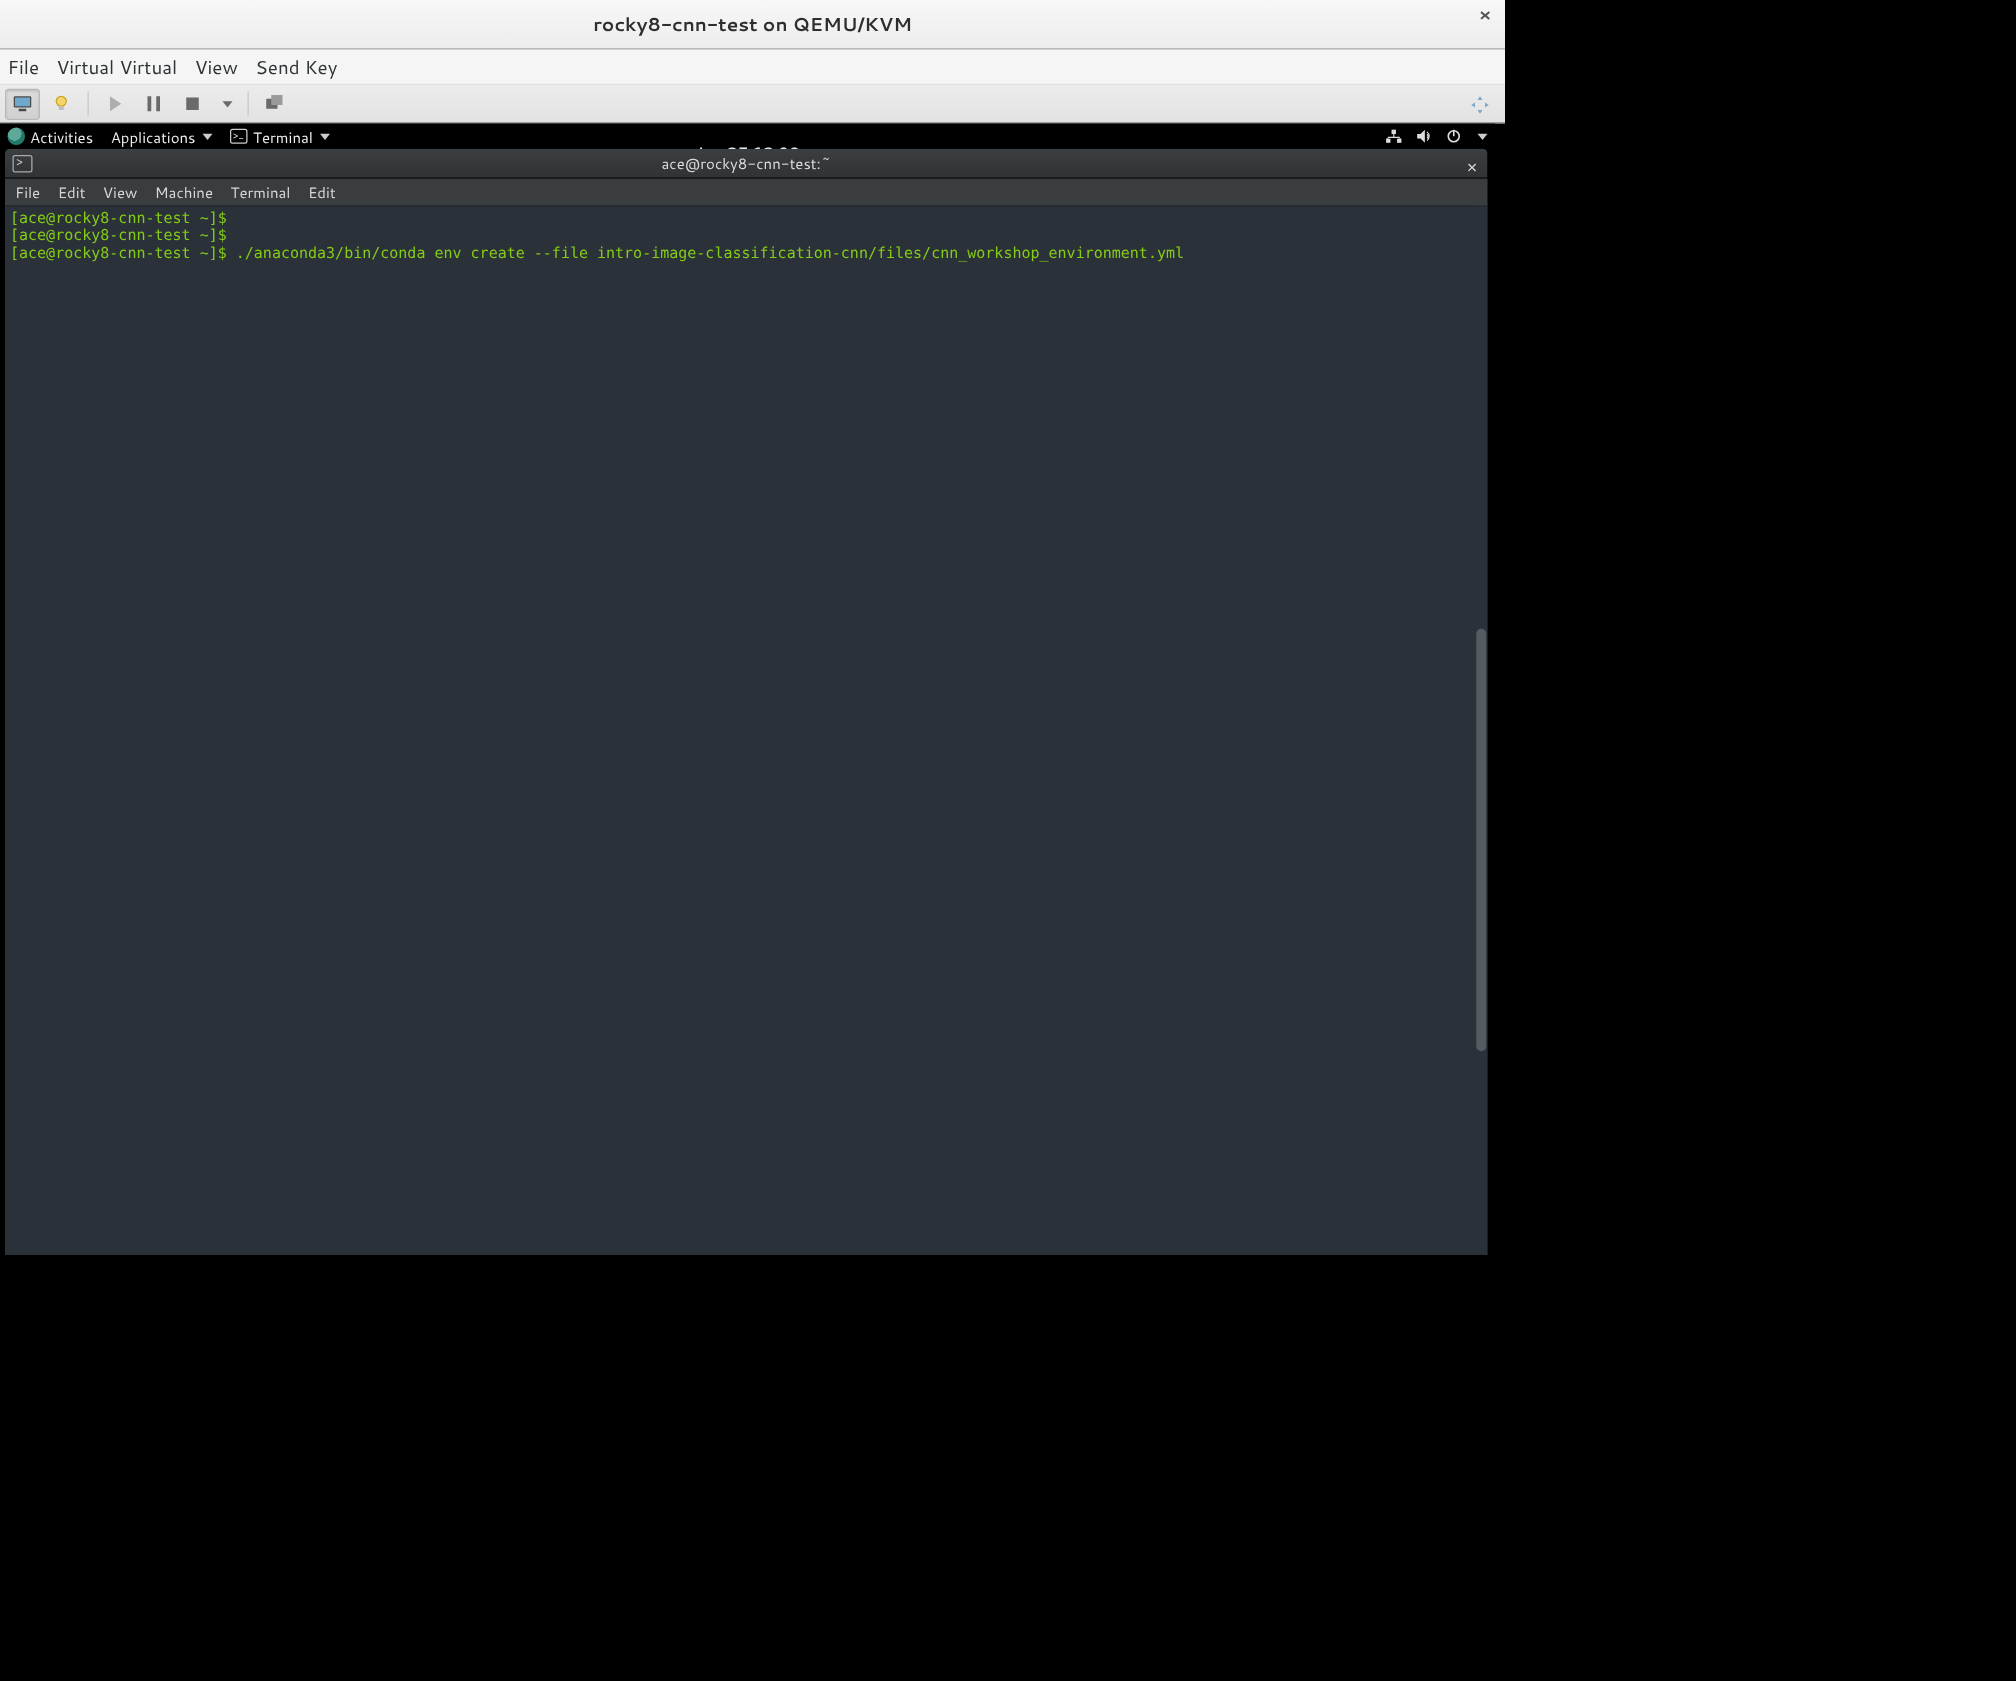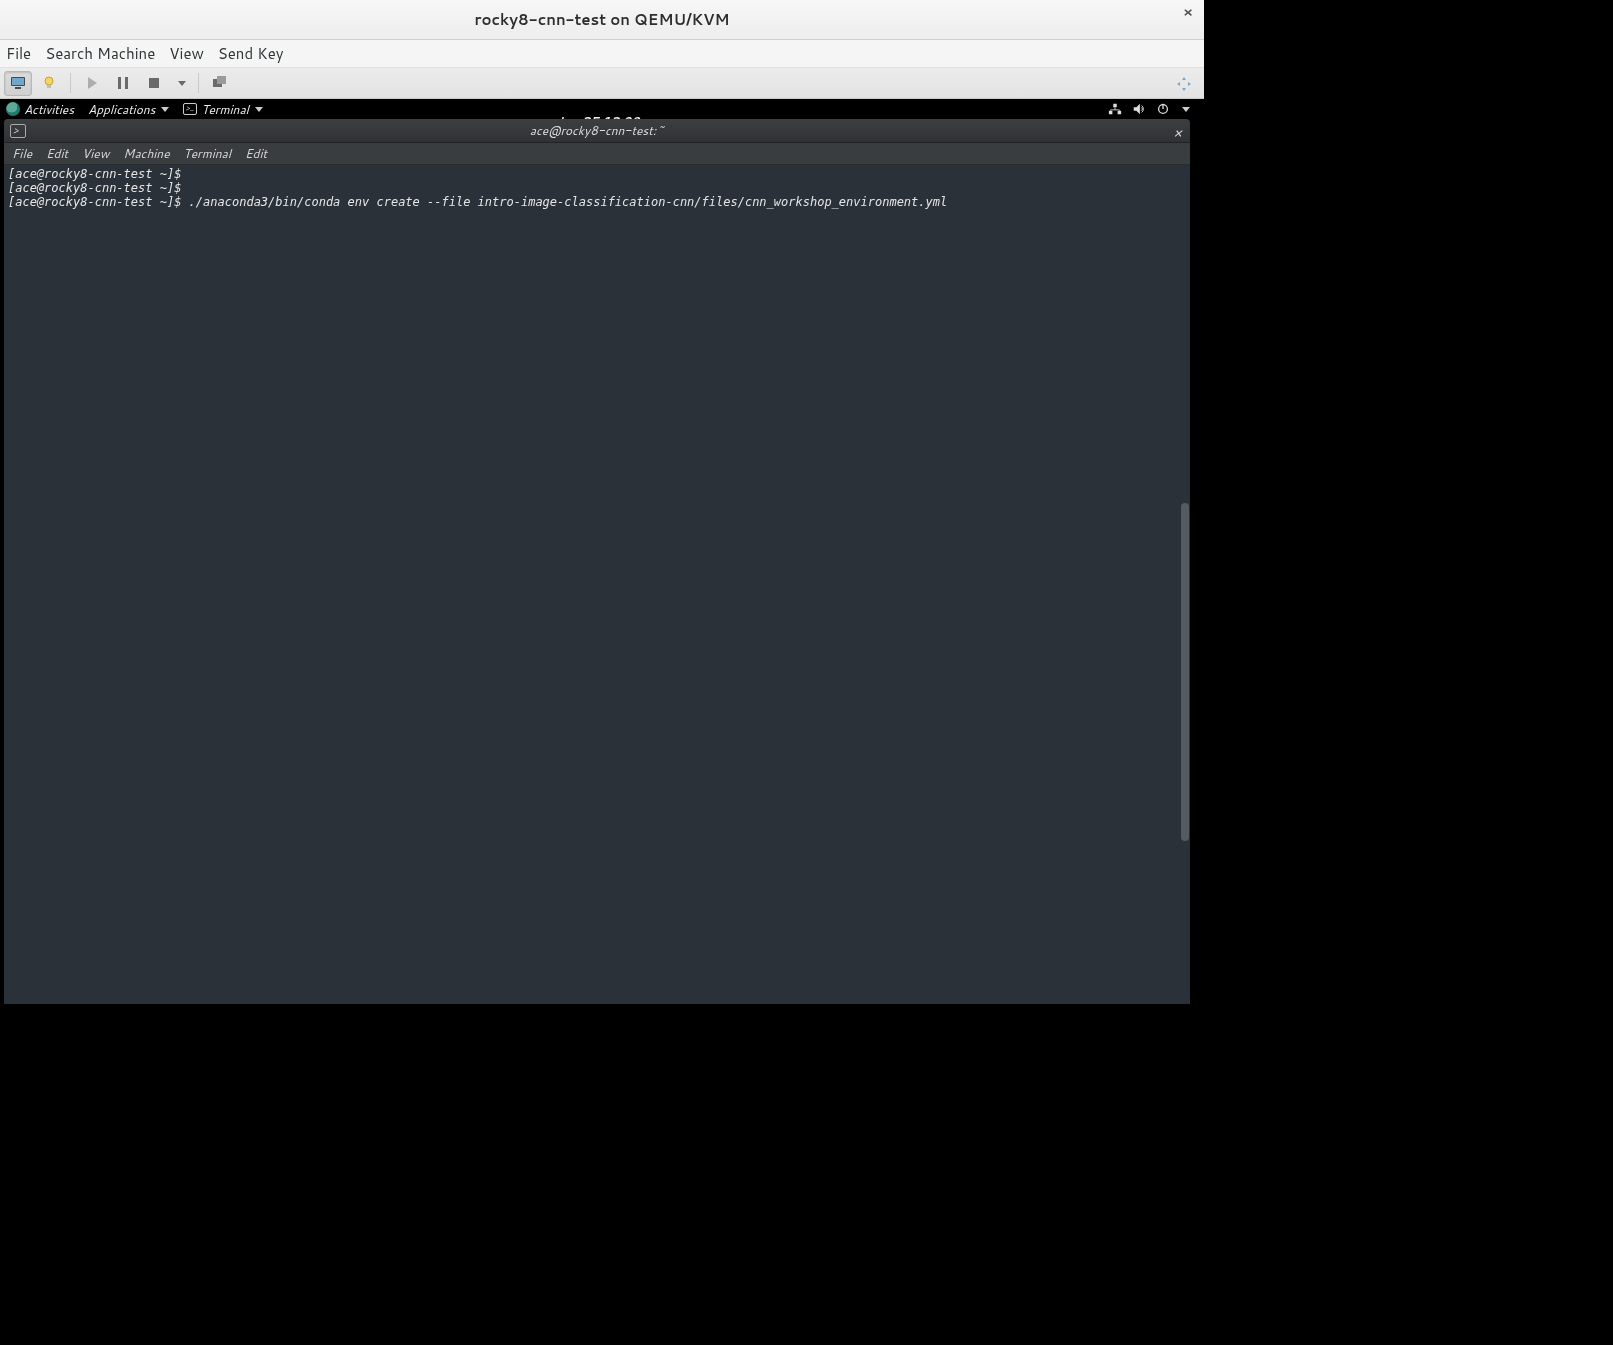--- a/index.html
+++ b/index.html
@@ -83,21 +83,20 @@
       width: 100%;
       height: calc(100% - 28px - 28px - 31px);
       background: #000;
     }
     .guest-inner {
       position: absolute;
       left: 0; top: 0;
       width: 1196px;
       height: 100%;
       background: #000;
-      font-style: italic;
     }
 
     
     .gnome-bar {
       height: 20px;
       background: #000;
       color: #eee;
       display: flex;
       align-items: center;
       font-size: 12px;
@@ -155,21 +154,21 @@
       color: #d7d7d7;
       display:flex; align-items:center; gap:14px;
       padding: 0 8px;
       font-size: 12px;
       border-bottom:1px solid #2a2d2e;
     }
     .term-menubar span{ cursor:pointer; }
     .term-body {
       flex:1;
       background: #2b3138;
-      color: #e5e5e5;
+      color: #84cc16;
       font-family: "DejaVu Sans Mono","Liberation Mono", monospace;
       font-size: 12px;
       line-height: 14px;
       padding: 2px 4px;
       position:relative;
       white-space: pre;
       overflow:hidden;
     }
     .term-sb {
       position:absolute; right:0; top:0; bottom:0; width:10px;
@@ -185,21 +184,21 @@
 </head>
 <body>
 
 <div class="vm-titlebar">
   <span>rocky8-cnn-test on QEMU/KVM</span>
   <span class="close">×</span>
 </div>
 
 <div class="vm-menubar">
   <span>File</span>
-  <span>Search Machine</span>
+  <span>Virtual Virtual</span>
   <span>View</span>
   <span>Send Key</span>
 </div>
 
 <div class="vm-toolbar">
   <div class="tbtn active">
     <svg class="ico" viewBox="0 0 16 16">
         <rect x="1" y="2" width="14" height="9" rx="1" fill="#4a4a4a"></rect>
         <rect x="2" y="3" width="12" height="7" fill="#6fa8cc"></rect>
         <rect x="5" y="12" width="6" height="2" fill="#4a4a4a"></rect>

